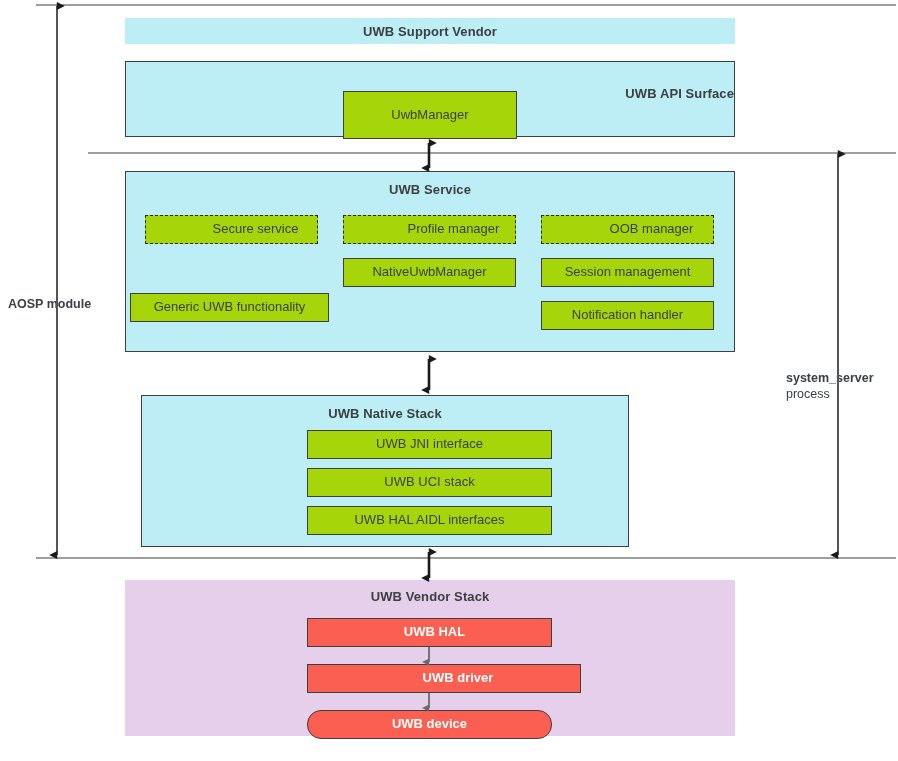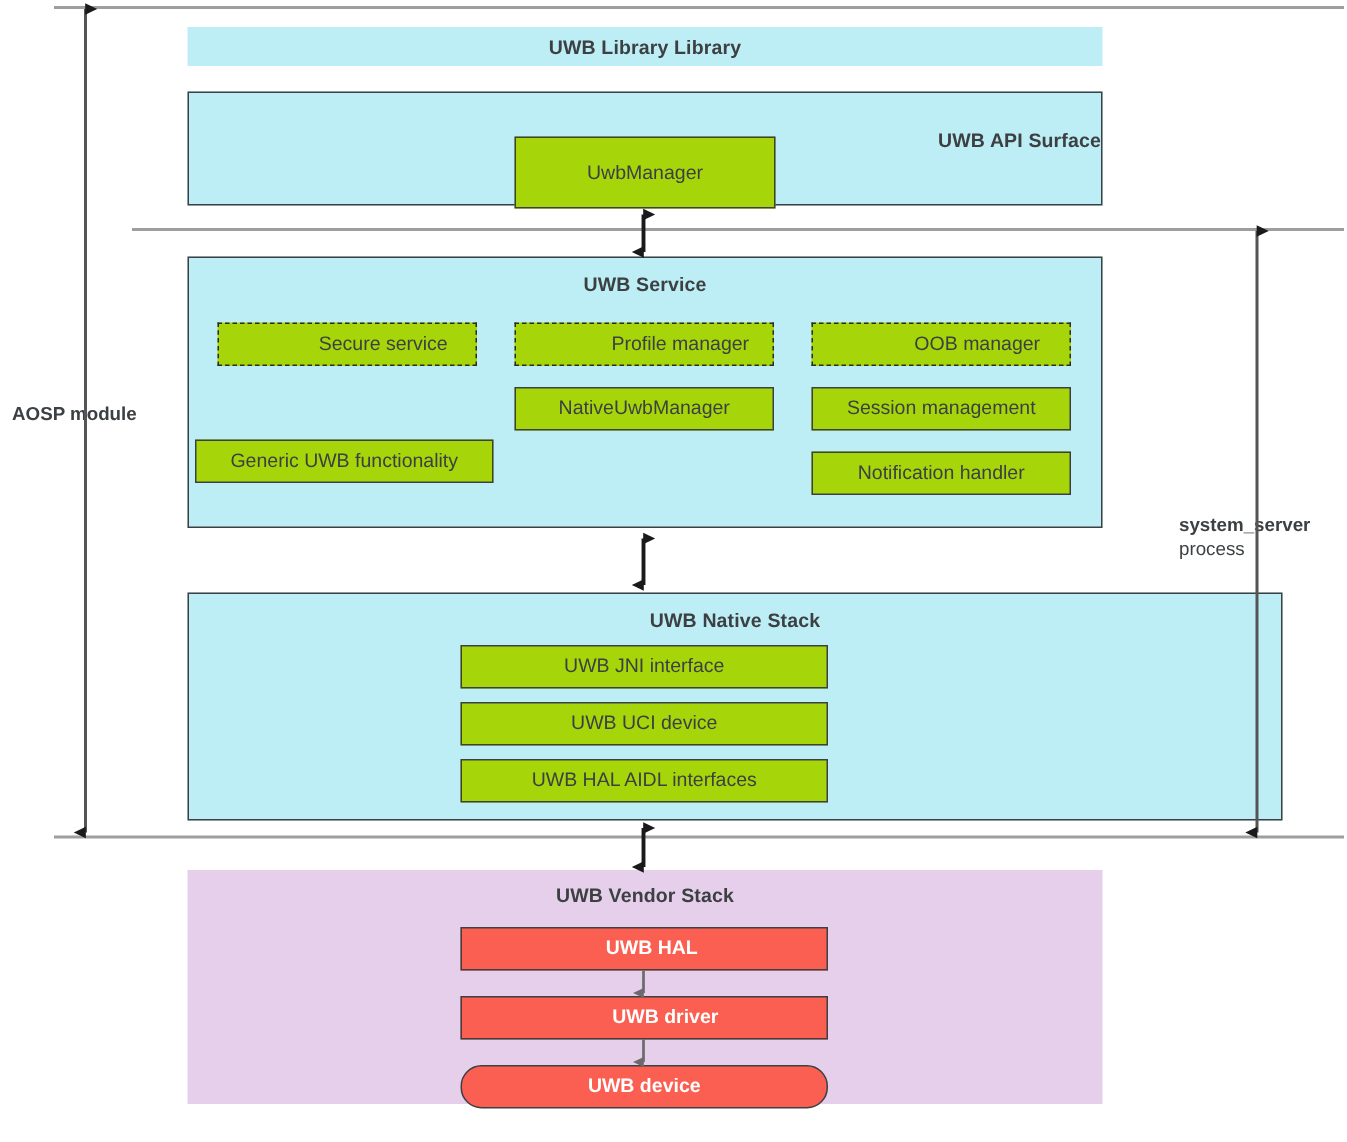--- a/index.html
+++ b/index.html
@@ -76,73 +76,74 @@
     color: #ffffff;
     font-weight: bold;
   }
 
   
   .side-label {
     position: absolute;
     font-size: 12.5px;
     line-height: 1.25;
     color: #3c4043;
+    margin-top: 28px;
   }
   .side-label .strong { font-weight: bold; }
 
   
   #arrow-layer {
     position: absolute;
     left: 0; top: 0;
     width: 898px;
     height: 761px;
     pointer-events: none;
   }
 </style>
 </head>
 <body>
 
 <div class="hrule" style="left:36px; top:4px; width:860px;"></div>
 <div class="hrule" style="left:88px; top:152px; width:808px;"></div>
 <div class="hrule" style="left:36px; top:557px; width:860px;"></div>
 
 <div class="panel panel-cyan" style="left:125px; top:18px; width:610px; height:26px;">
-  <div class="panel-title" style="top:6px;">UWB Library Library</div>
+  <div class="panel-title" style="top:6px;">UWB Support Vendor</div>
 </div>
 
 <div class="panel panel-cyan panel-bordered" style="left:125px; top:61px; width:610px; height:76px;">
   <div class="panel-title" style="top:24px;text-align:right;">UWB API Surface</div>
 </div>
 <div class="blk blk-green" style="left:343px; top:91px; width:174px; height:48px;">UwbManager</div>
 
 <div class="panel panel-cyan panel-bordered" style="left:125px; top:171px; width:610px; height:181px;">
   <div class="panel-title" style="top:10px;">UWB Service</div>
 </div>
 <div class="blk blk-green-dashed" style="left:145px; top:215px; width:173px; height:29px;">Secure service</div>
 <div class="blk blk-green-dashed" style="left:343px; top:215px; width:173px; height:29px;">Profile manager</div>
 <div class="blk blk-green-dashed" style="left:541px; top:215px; width:173px; height:29px;">OOB manager</div>
 
 <div class="blk blk-green" style="left:130px; top:258px; width:199px; height:29px;margin-top:35px;">Generic UWB functionality</div>
 <div class="blk blk-green" style="left:343px; top:258px; width:173px; height:29px;">NativeUwbManager</div>
 <div class="blk blk-green" style="left:541px; top:258px; width:173px; height:29px;">Session management</div>
 
 <div class="blk blk-green" style="left:541px; top:301px; width:173px; height:29px;">Notification handler</div>
 
-<div class="panel panel-cyan panel-bordered" style="left:125px; top:395px; width:730px; height:152px;">
+<div class="panel panel-cyan panel-bordered" style="left:141px; top:395px; width:488px; height:152px;">
   <div class="panel-title" style="top:10px;">UWB Native Stack</div>
 </div>
 <div class="blk blk-green" style="left:307px; top:430px; width:245px; height:29px;">UWB JNI interface</div>
-<div class="blk blk-green" style="left:307px; top:468px; width:245px; height:29px;">UWB UCI device</div>
+<div class="blk blk-green" style="left:307px; top:468px; width:245px; height:29px;">UWB UCI stack</div>
 <div class="blk blk-green" style="left:307px; top:506px; width:245px; height:29px;">UWB HAL AIDL interfaces</div>
 
 <div class="panel panel-purple" style="left:125px; top:580px; width:610px; height:156px;">
   <div class="panel-title" style="top:9px;">UWB Vendor Stack</div>
 </div>
 <div class="blk blk-red" style="left:307px; top:618px; width:245px; height:29px;padding-left:10px;">UWB HAL</div>
-<div class="blk blk-red" style="left:307px; top:664px; width:245px; height:29px;padding-left:28px;">UWB driver</div>
+<div class="blk blk-red" style="left:307px; top:664px; width:274px; height:29px;padding-left:28px;">UWB driver</div>
 <div class="blk blk-red" style="left:307px; top:710px; width:245px; height:29px;border-radius:14px;">UWB device</div>
 
 <div class="side-label" style="left:8px; top:269px; width:96px; text-align:left;">
   <span class="strong">AOSP module</span>
 </div>
 
 <div class="side-label" style="left:786px; top:343px; width:110px; text-align:left;">
   <div class="strong">system_server</div>
   <div>process</div>
 </div>

